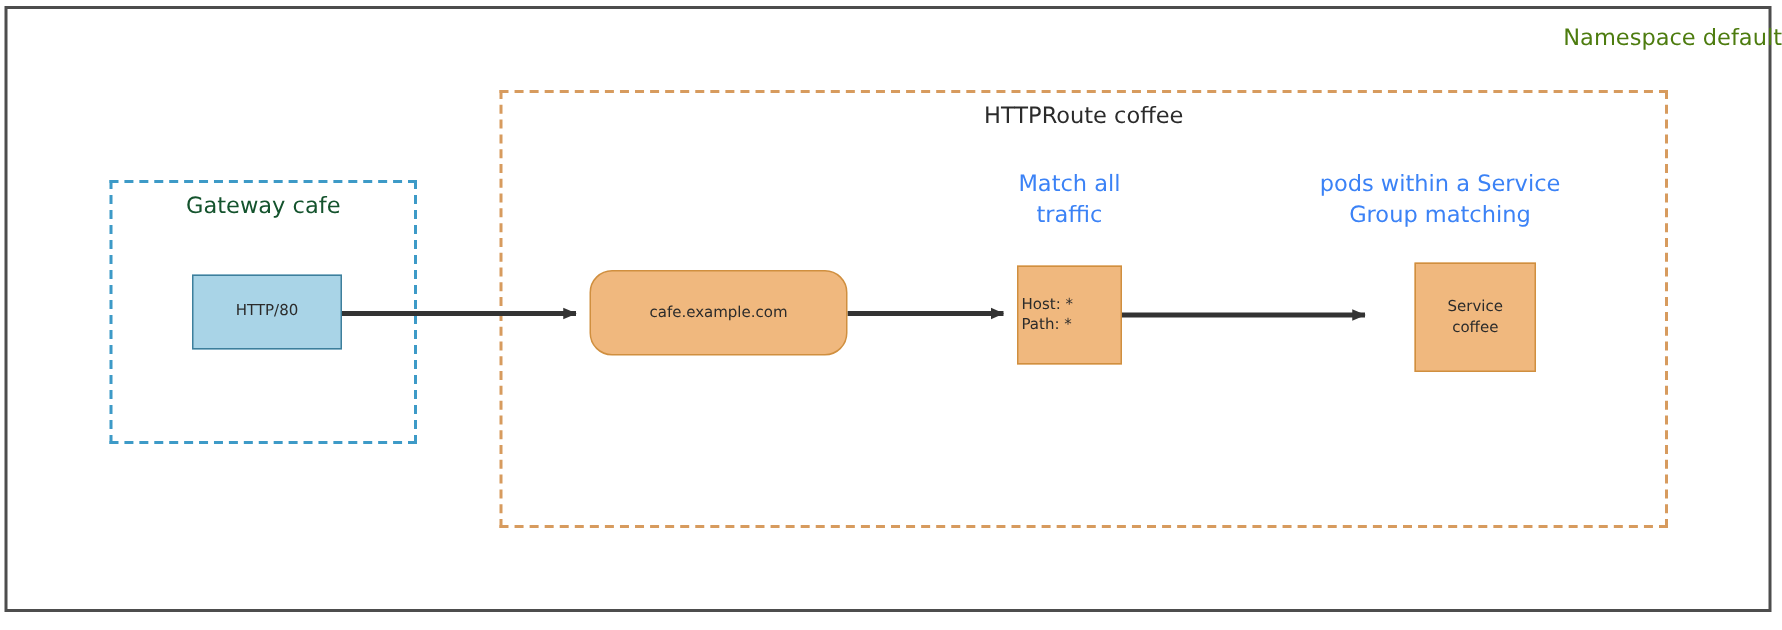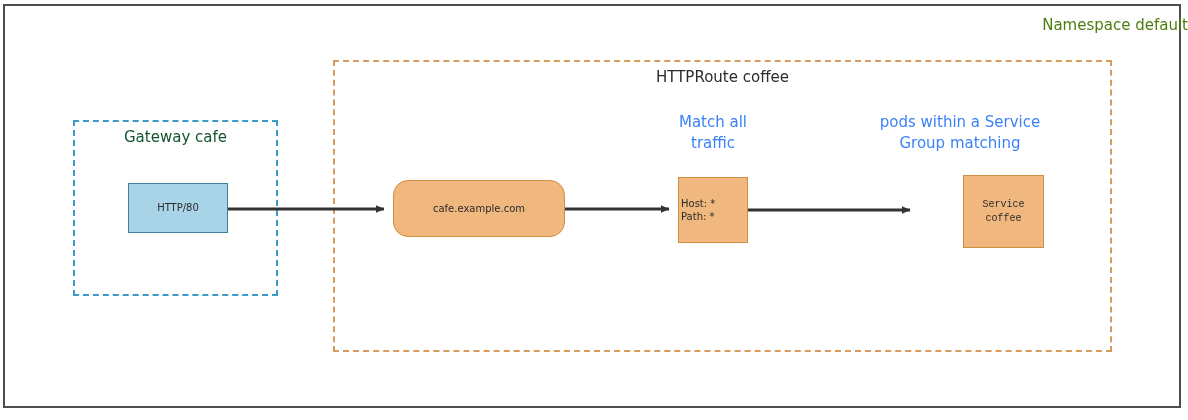--- a/index.html
+++ b/index.html
@@ -121,25 +121,24 @@
   .node-match {
     left: 678px;
     top: 177px;
     width: 70px;
     height: 66px;
     justify-content: flex-start;
     text-align: left;
     padding-left: 2px;
   }
   .node-service {
-    left: 963px;
+    left: 943px;
     top: 175px;
     width: 81px;
     height: 73px;
-    font-family: Liberation Mono, monospace;
   }
 
   .stack-left { display: block; text-align: left; }
   .stack-center { display: block; text-align: center; }
 
   
   .annotation {
     position: absolute;
     font-size: 15px;
     color: #3b82f6;

